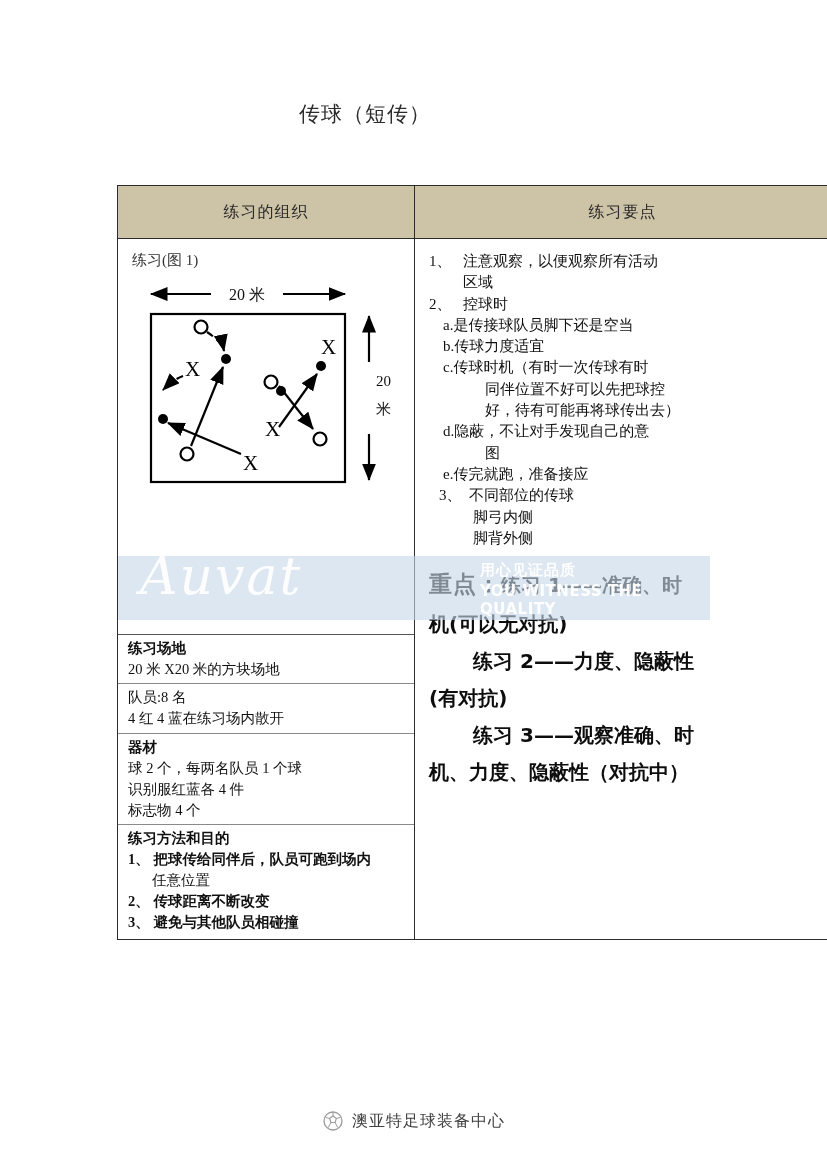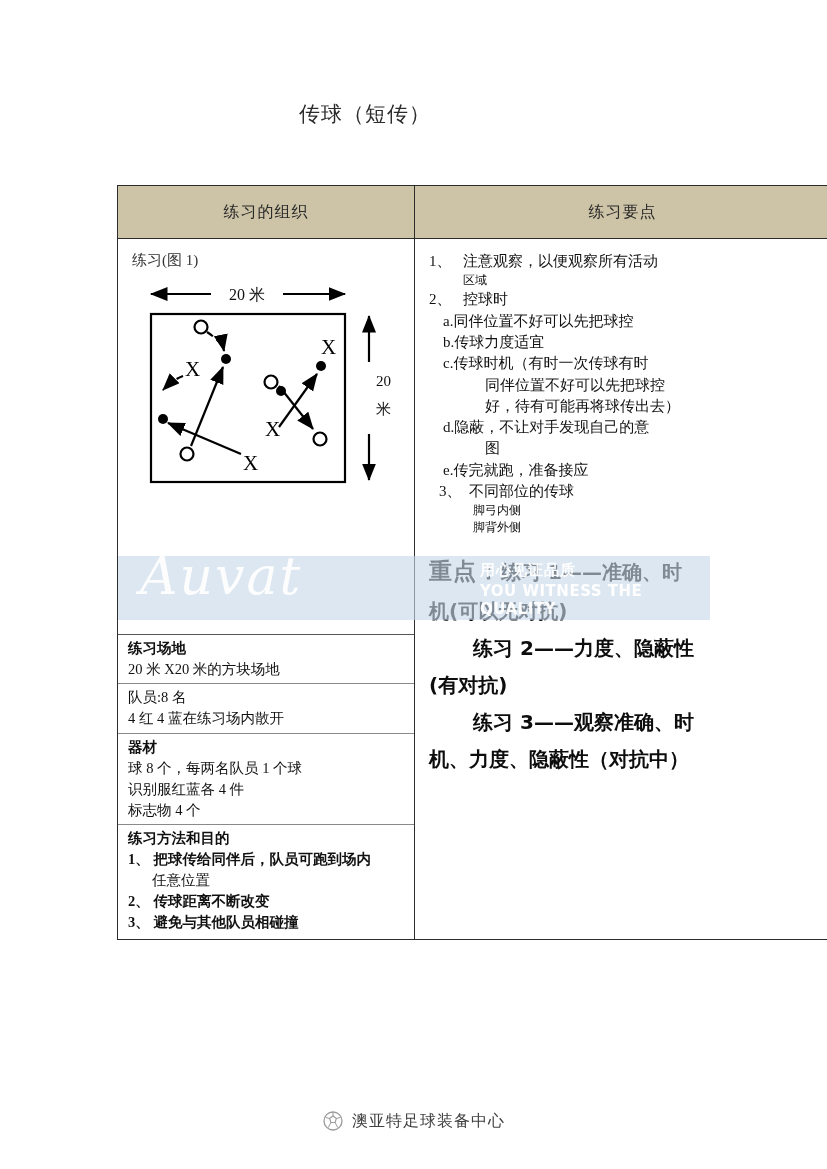--- a/index.html
+++ b/index.html
@@ -121,21 +121,21 @@
   .kp-txt { flex: 1; }
   .kp-sub {
     font-size: 15px;
     line-height: 1.42;
     color: #111;
     padding-left: 34px;
     text-indent: -20px;
   }
   .kp-sub.deep { padding-left: 56px; text-indent: 0; }
   .kp-plain {
-    font-size: 12px;
+    font-size: 15px;
     line-height: 1.42;
     color: #111;
     padding-left: 44px;
   }
 
   
   .emph {
     margin-top: 14px;
     font-family: "DejaVu Sans", "Liberation Sans", sans-serif;
     font-weight: bold;
@@ -282,21 +282,21 @@
           <div class="spec-l">20 米 X20 米的方块场地</div>
         </div>
 
         <div class="spec-sec">
           <div class="spec-l">队员:8 名</div>
           <div class="spec-l">4 红 4 蓝在练习场内散开</div>
         </div>
 
         <div class="spec-sec">
           <div class="spec-h">器材</div>
-          <div class="spec-l">球 8 个，每两名队员 1 个球</div>
+          <div class="spec-l">球 2 个，每两名队员 1 个球</div>
           <div class="spec-l">识别服红蓝各 4 件</div>
           <div class="spec-l">标志物 4 个</div>
         </div>
 
         <div class="spec-sec">
           <div class="spec-h">练习方法和目的</div>
           <div class="spec-l ind">1、 把球传给同伴后，队员可跑到场内</div>
           <div class="spec-l ind2">任意位置</div>
           <div class="spec-l ind">2、 传球距离不断改变</div>
           <div class="spec-l ind">3、 避免与其他队员相碰撞</div>
@@ -311,21 +311,21 @@
         <span class="kp-num">1、</span>
         <span class="kp-txt">注意观察，以便观察所有活动</span>
       </div>
       <div class="kp-plain" style="padding-left:34px">区域</div>
 
       <div class="kp-row">
         <span class="kp-num">2、</span>
         <span class="kp-txt">控球时</span>
       </div>
 
-      <div class="kp-sub">a.同伴位置不好可以先把球控</div>
+      <div class="kp-sub">a.是传接球队员脚下还是空当</div>
       <div class="kp-sub">b.传球力度适宜</div>
       <div class="kp-sub">c.传球时机（有时一次传球有时</div>
       <div class="kp-sub deep">同伴位置不好可以先把球控</div>
       <div class="kp-sub deep">好，待有可能再将球传出去）</div>
       <div class="kp-sub">d.隐蔽，不让对手发现自己的意</div>
       <div class="kp-sub deep">图</div>
       <div class="kp-sub">e.传完就跑，准备接应</div>
 
       <div class="kp-row" style="padding-left:6px">
         <span class="kp-num n3">3、</span>

